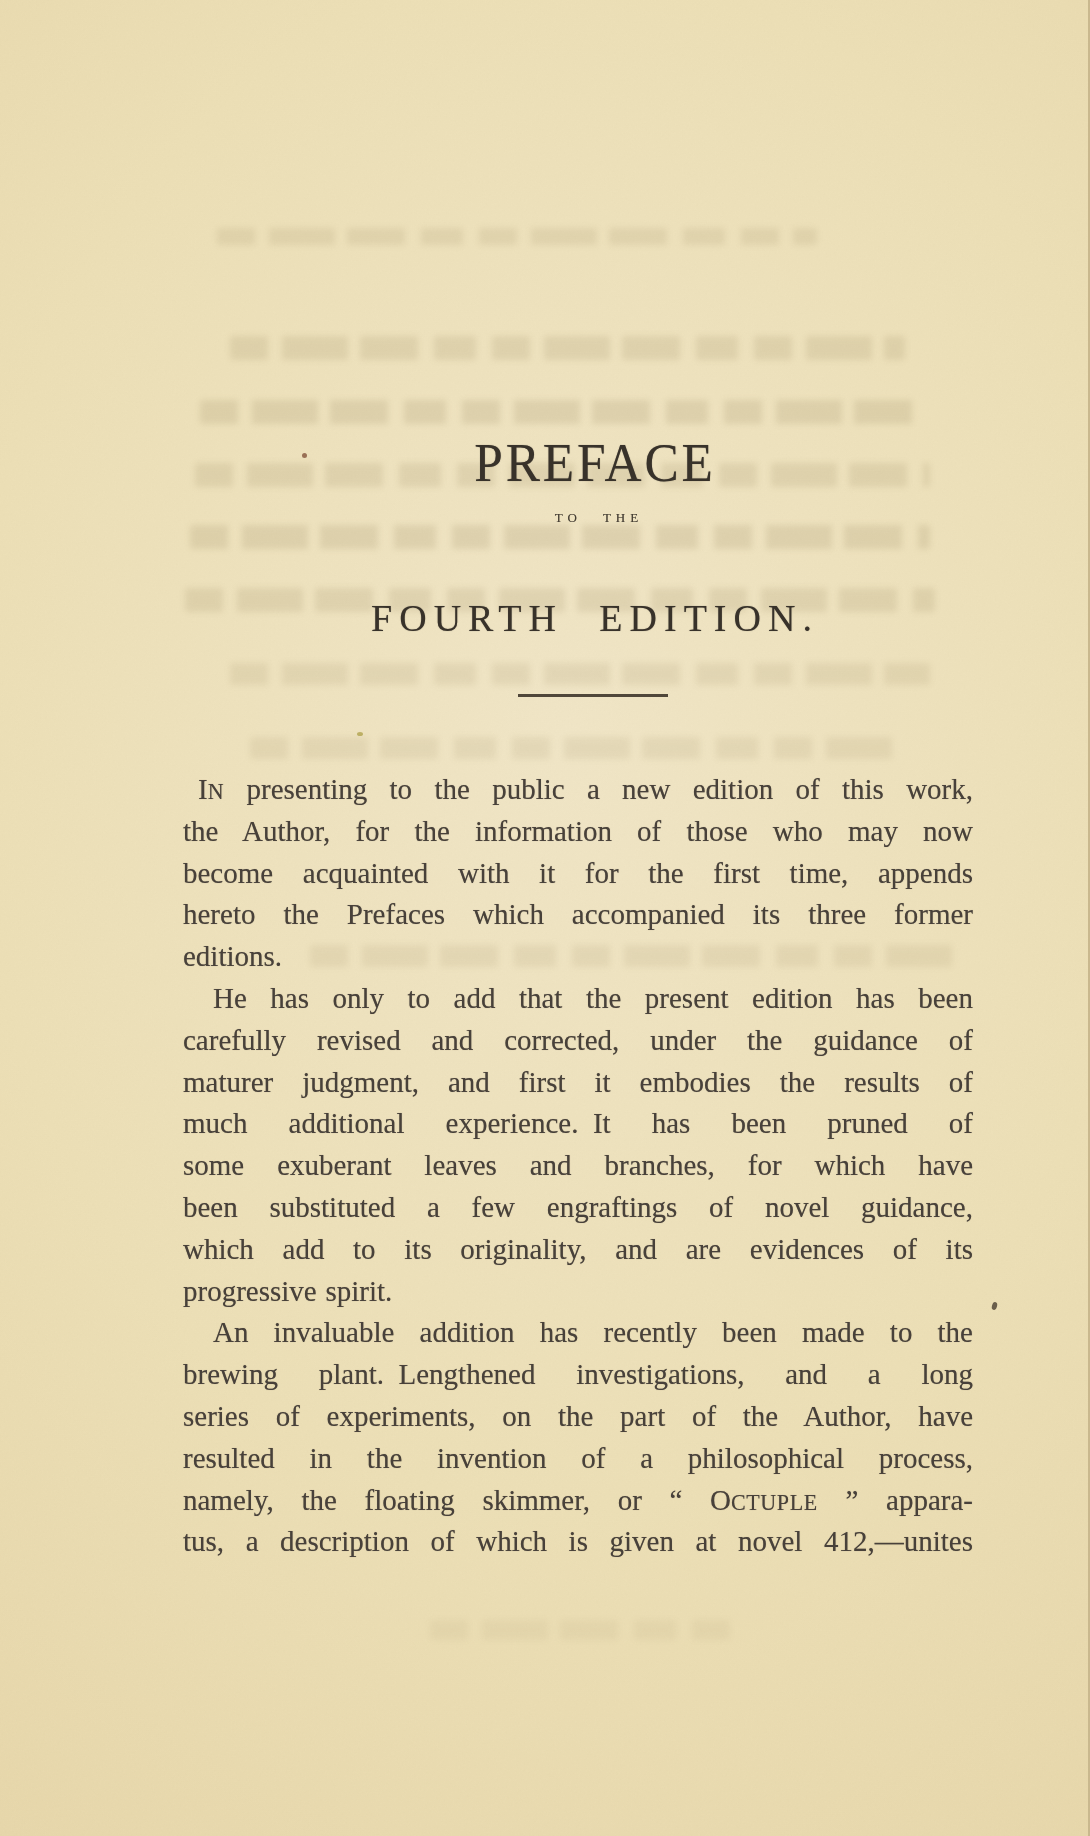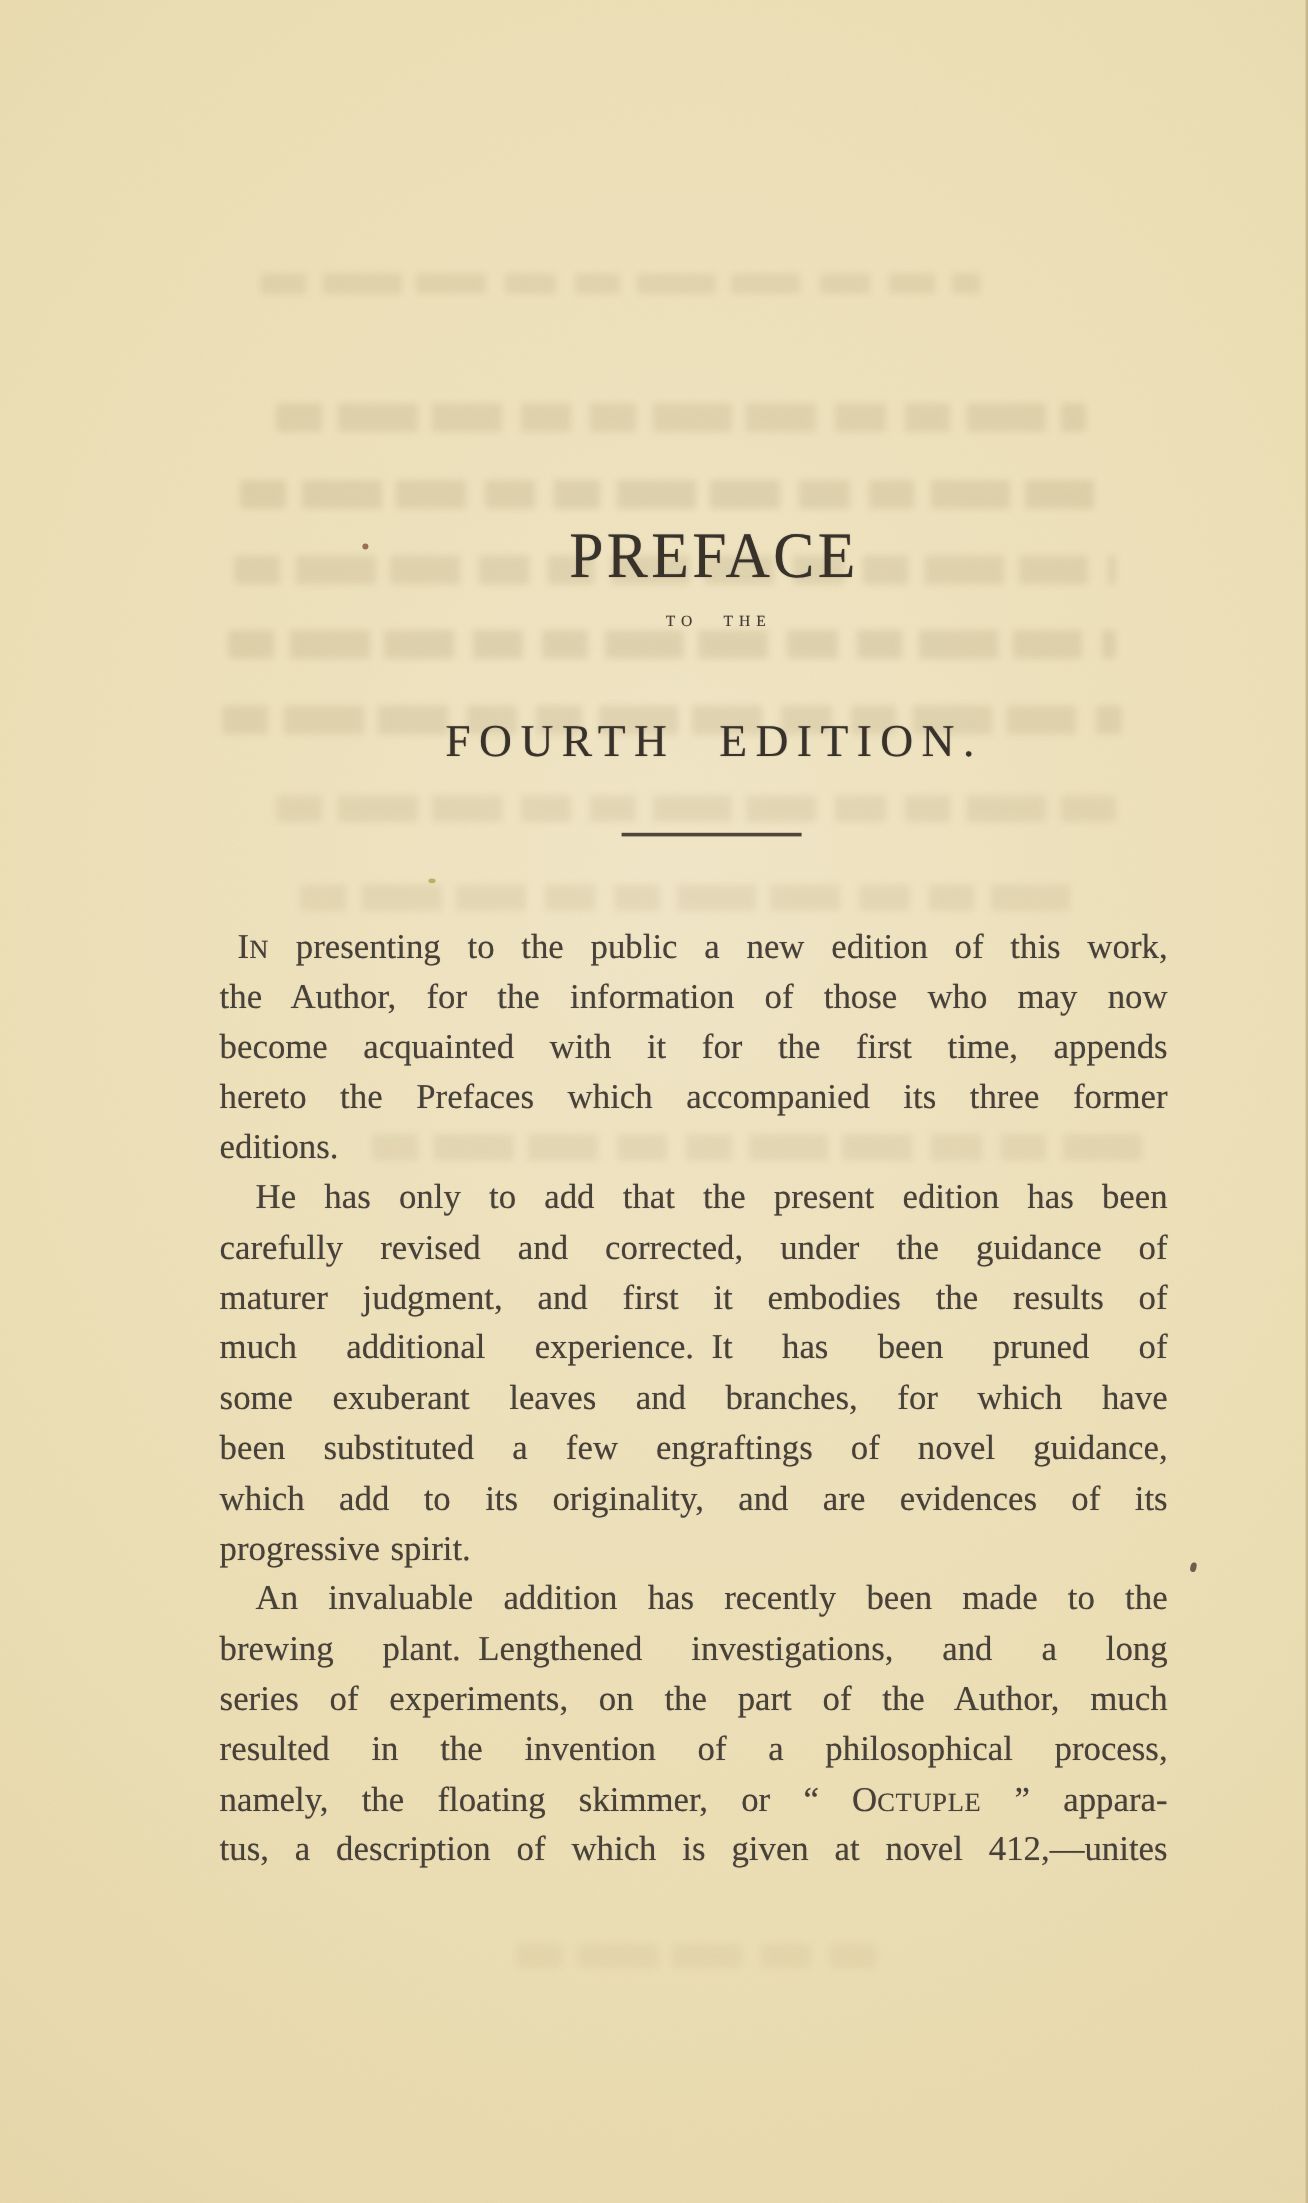--- a/index.html
+++ b/index.html
@@ -90,21 +90,21 @@
       <div class="line just" style="text-indent: 30px;"><span>He has only to add that the present edition has been</span></div>
       <div class="line just"><span>carefully revised and corrected, under the guidance of</span></div>
       <div class="line just"><span>maturer judgment, and first it embodies the results of</span></div>
       <div class="line just"><span>much additional experience. It has been pruned of</span></div>
       <div class="line just"><span>some exuberant leaves and branches, for which have</span></div>
       <div class="line just"><span>been substituted a few engraftings of novel guidance,</span></div>
       <div class="line just"><span>which add to its originality, and are evidences of its</span></div>
       <div class="line"><span>progressive spirit.</span></div>
       <div class="line just" style="text-indent: 30px;"><span>An invaluable addition has recently been made to the</span></div>
       <div class="line just"><span>brewing plant. Lengthened investigations, and a long</span></div>
-      <div class="line just"><span>series of experiments, on the part of the Author, much</span></div>
+      <div class="line just"><span>series of experiments, on the part of the Author, have</span></div>
       <div class="line just"><span>resulted in the invention of a philosophical process,</span></div>
       <div class="line just"><span>namely, the floating skimmer, or “ O</span><span class="sc">CTUPLE</span><span> ” appara-</span></div>
       <div class="line just"><span>tus, a description of which is given at novel 412,—unites</span></div>
     </div>
 
   <div class="speck" style="left:302px;top:453px;width:5px;height:5px;background:#7d4a33;border-radius:50%;opacity:.75;"></div>
   <div class="speck" style="left:992px;top:1302px;width:5px;height:8px;background:#55493a;border-radius:45%;transform:rotate(14deg);opacity:.85;"></div>
   <div class="speck" style="left:357px;top:732px;width:6px;height:4px;background:#a99b3f;border-radius:50%;opacity:.7;"></div>
 
   <svg class="grain" width="1090" height="1836">

